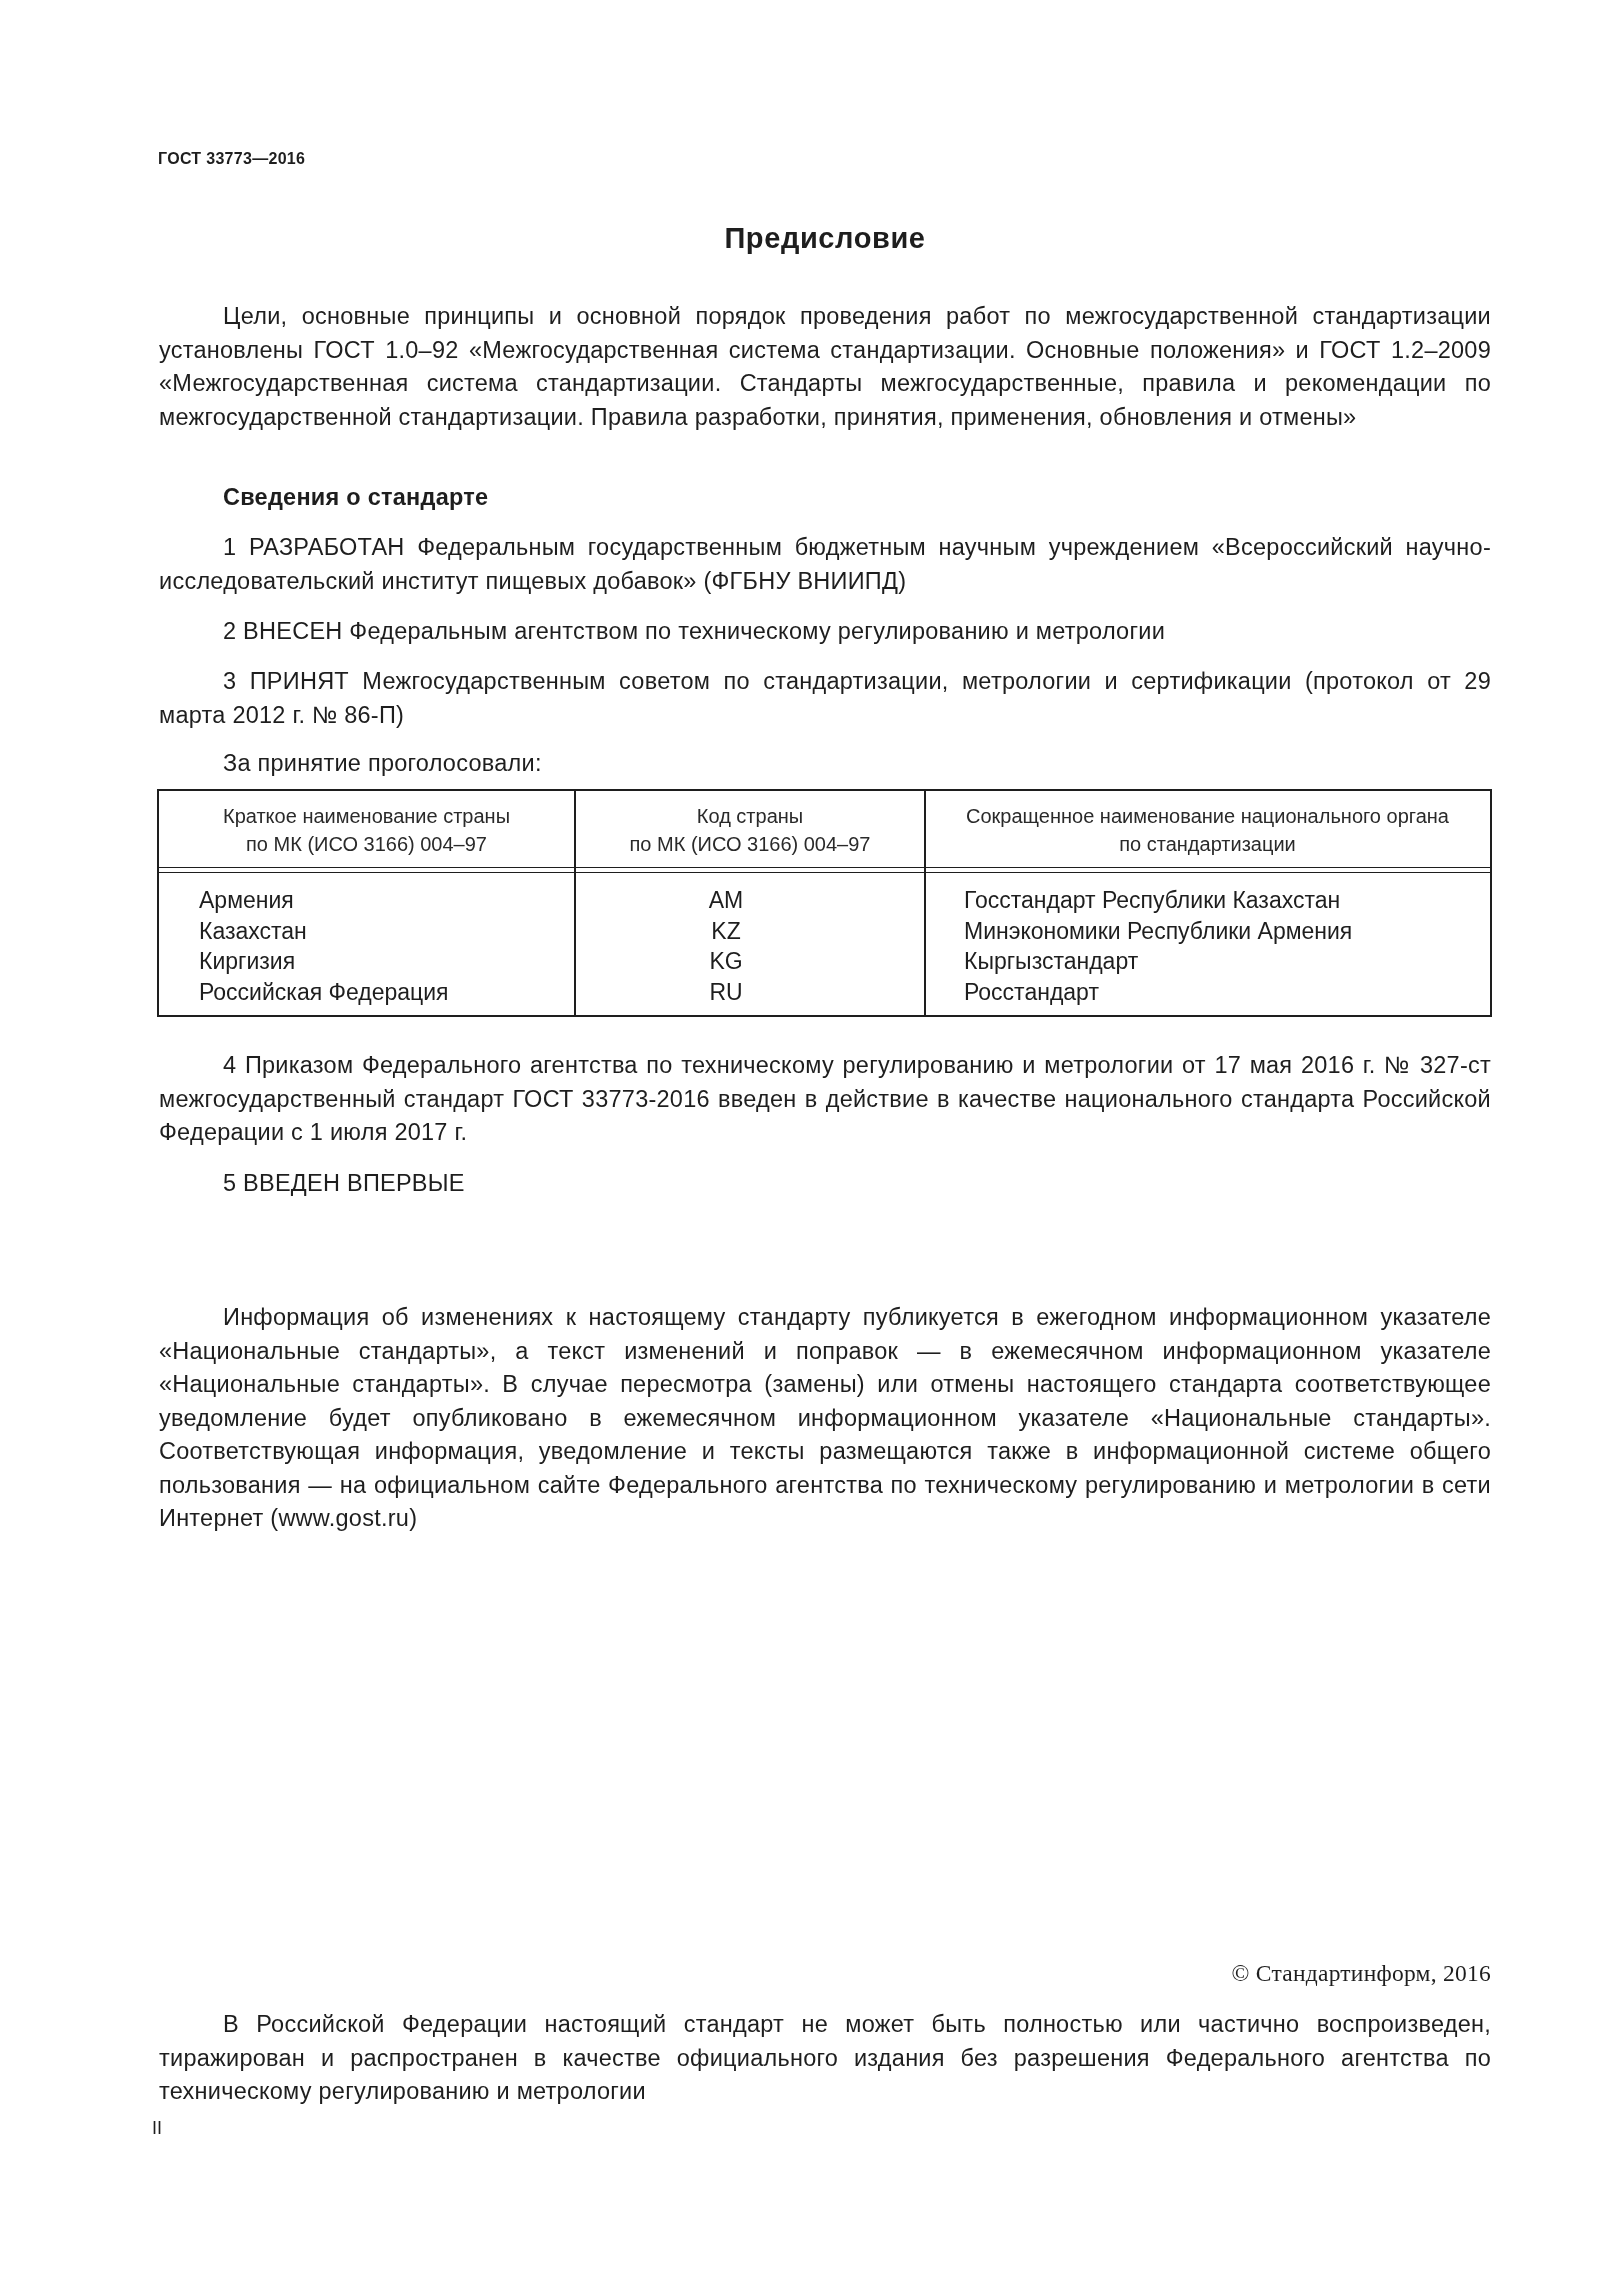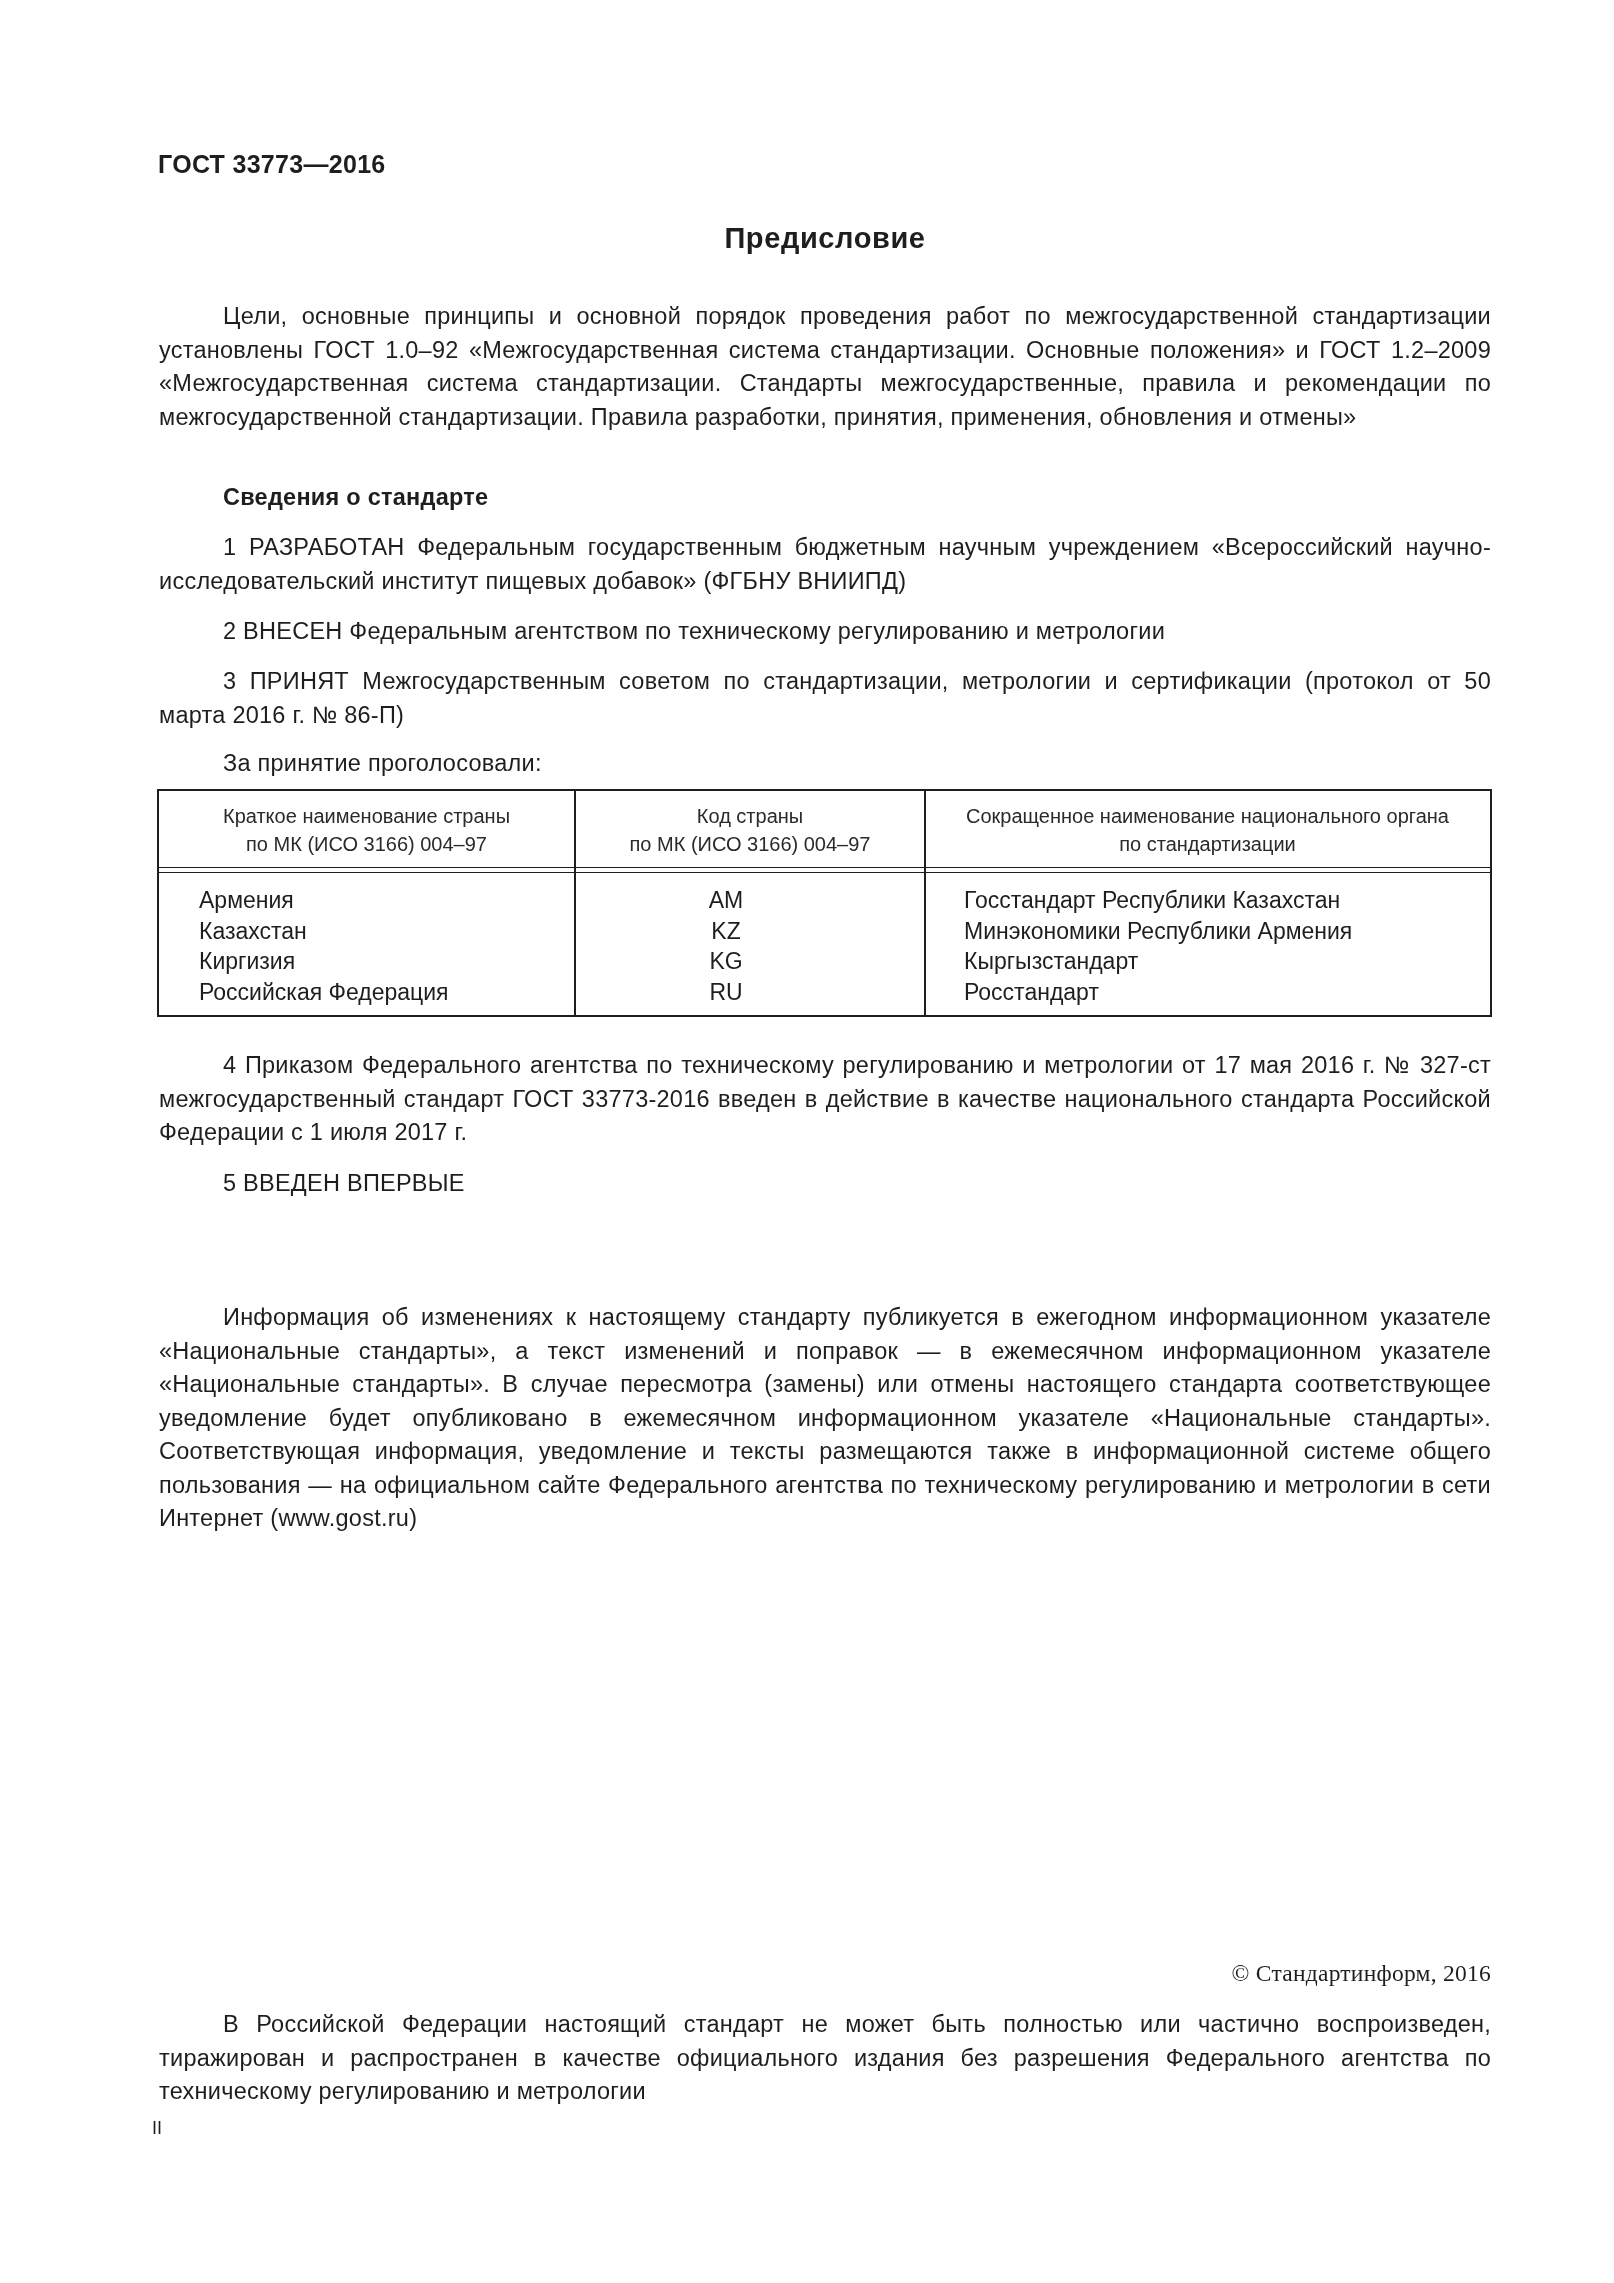--- a/index.html
+++ b/index.html
@@ -3,21 +3,21 @@
   <meta charset="utf-8">
   <style>
     html, body { margin: 0; padding: 0; background: #ffffff; }
     body {
       width: 1614px; height: 2283px; position: relative; overflow: hidden;
       font-family: "Liberation Sans", "DejaVu Sans", sans-serif;
       color: #1e1e1e;
     }
     .abs { position: absolute; }
     .doc-code {
-      left: 158px; top: 150px; font-size: 25px; font-weight: bold; letter-spacing: 0.3px;
+      left: 158px; top: 150px; font-size: 16px; font-weight: bold; letter-spacing: 0.3px;
     }
     .heading {
       left: 0; width: 1650px; top: 222px; text-align: center;
       font-size: 29px; font-weight: bold; letter-spacing: 0.6px;
     }
     .para {
       position: absolute; left: 158px; width: 1334px;
       font-size: 23.5px; line-height: 33.5px; text-align: justify;
       text-align-last: left; letter-spacing: 0.25px;
     }
@@ -60,21 +60,21 @@
 
 <div class="para" style="top:530px;">
   <p class="indent">1 РАЗРАБОТАН Федеральным государственным бюджетным научным учреждением «Всероссийский научно-исследовательский институт пищевых добавок» (ФГБНУ ВНИИПД)</p>
 </div>
 
 <div class="para" style="top:614px;">
   <p class="indent">2 ВНЕСЕН Федеральным агентством по техническому регулированию и метрологии</p>
 </div>
 
 <div class="para" style="top:664px;">
-  <p class="indent">3 ПРИНЯТ Межгосударственным советом по стандартизации, метрологии и сертификации (протокол от 50 марта 2016 г. № 86-П)</p>
+  <p class="indent">3 ПРИНЯТ Межгосударственным советом по стандартизации, метрологии и сертификации (протокол от 29 марта 2012 г. № 86-П)</p>
 </div>
 
 <div class="para" style="top:746px;">
   <p class="indent">За принятие проголосовали:</p>
 </div>
 
 <div class="vote-table">
   <div class="vt-col-div" style="left:415px;"></div>
   <div class="vt-col-div" style="left:765px;"></div>
   <div class="vt-head-line" style="top:76px;"></div>

